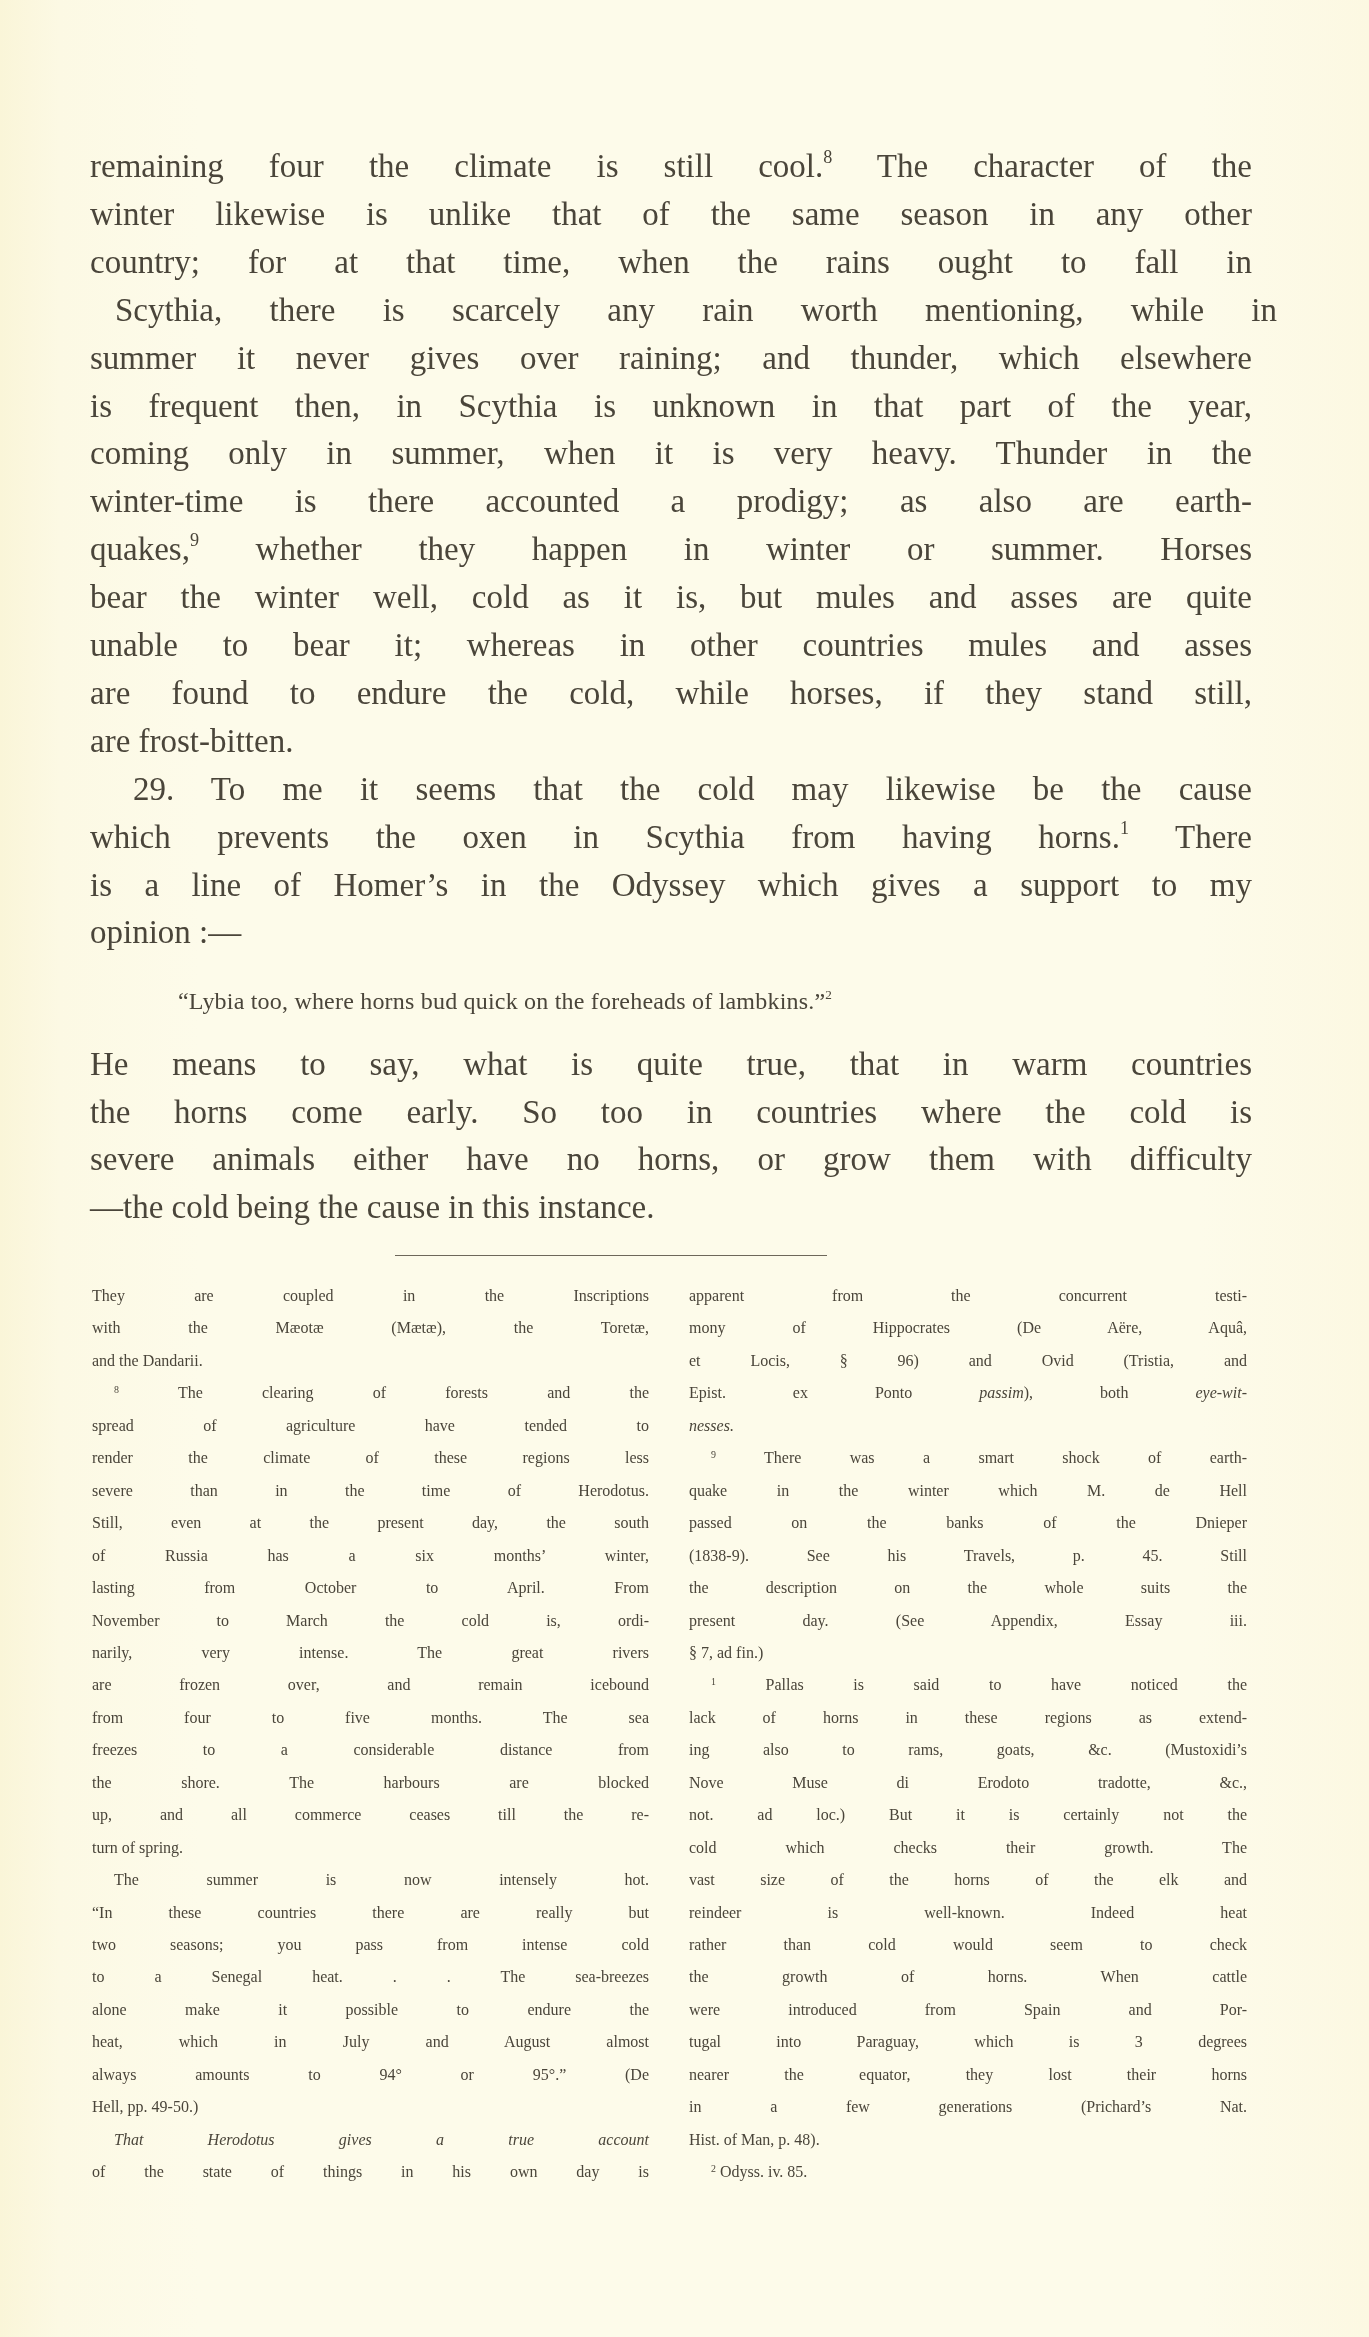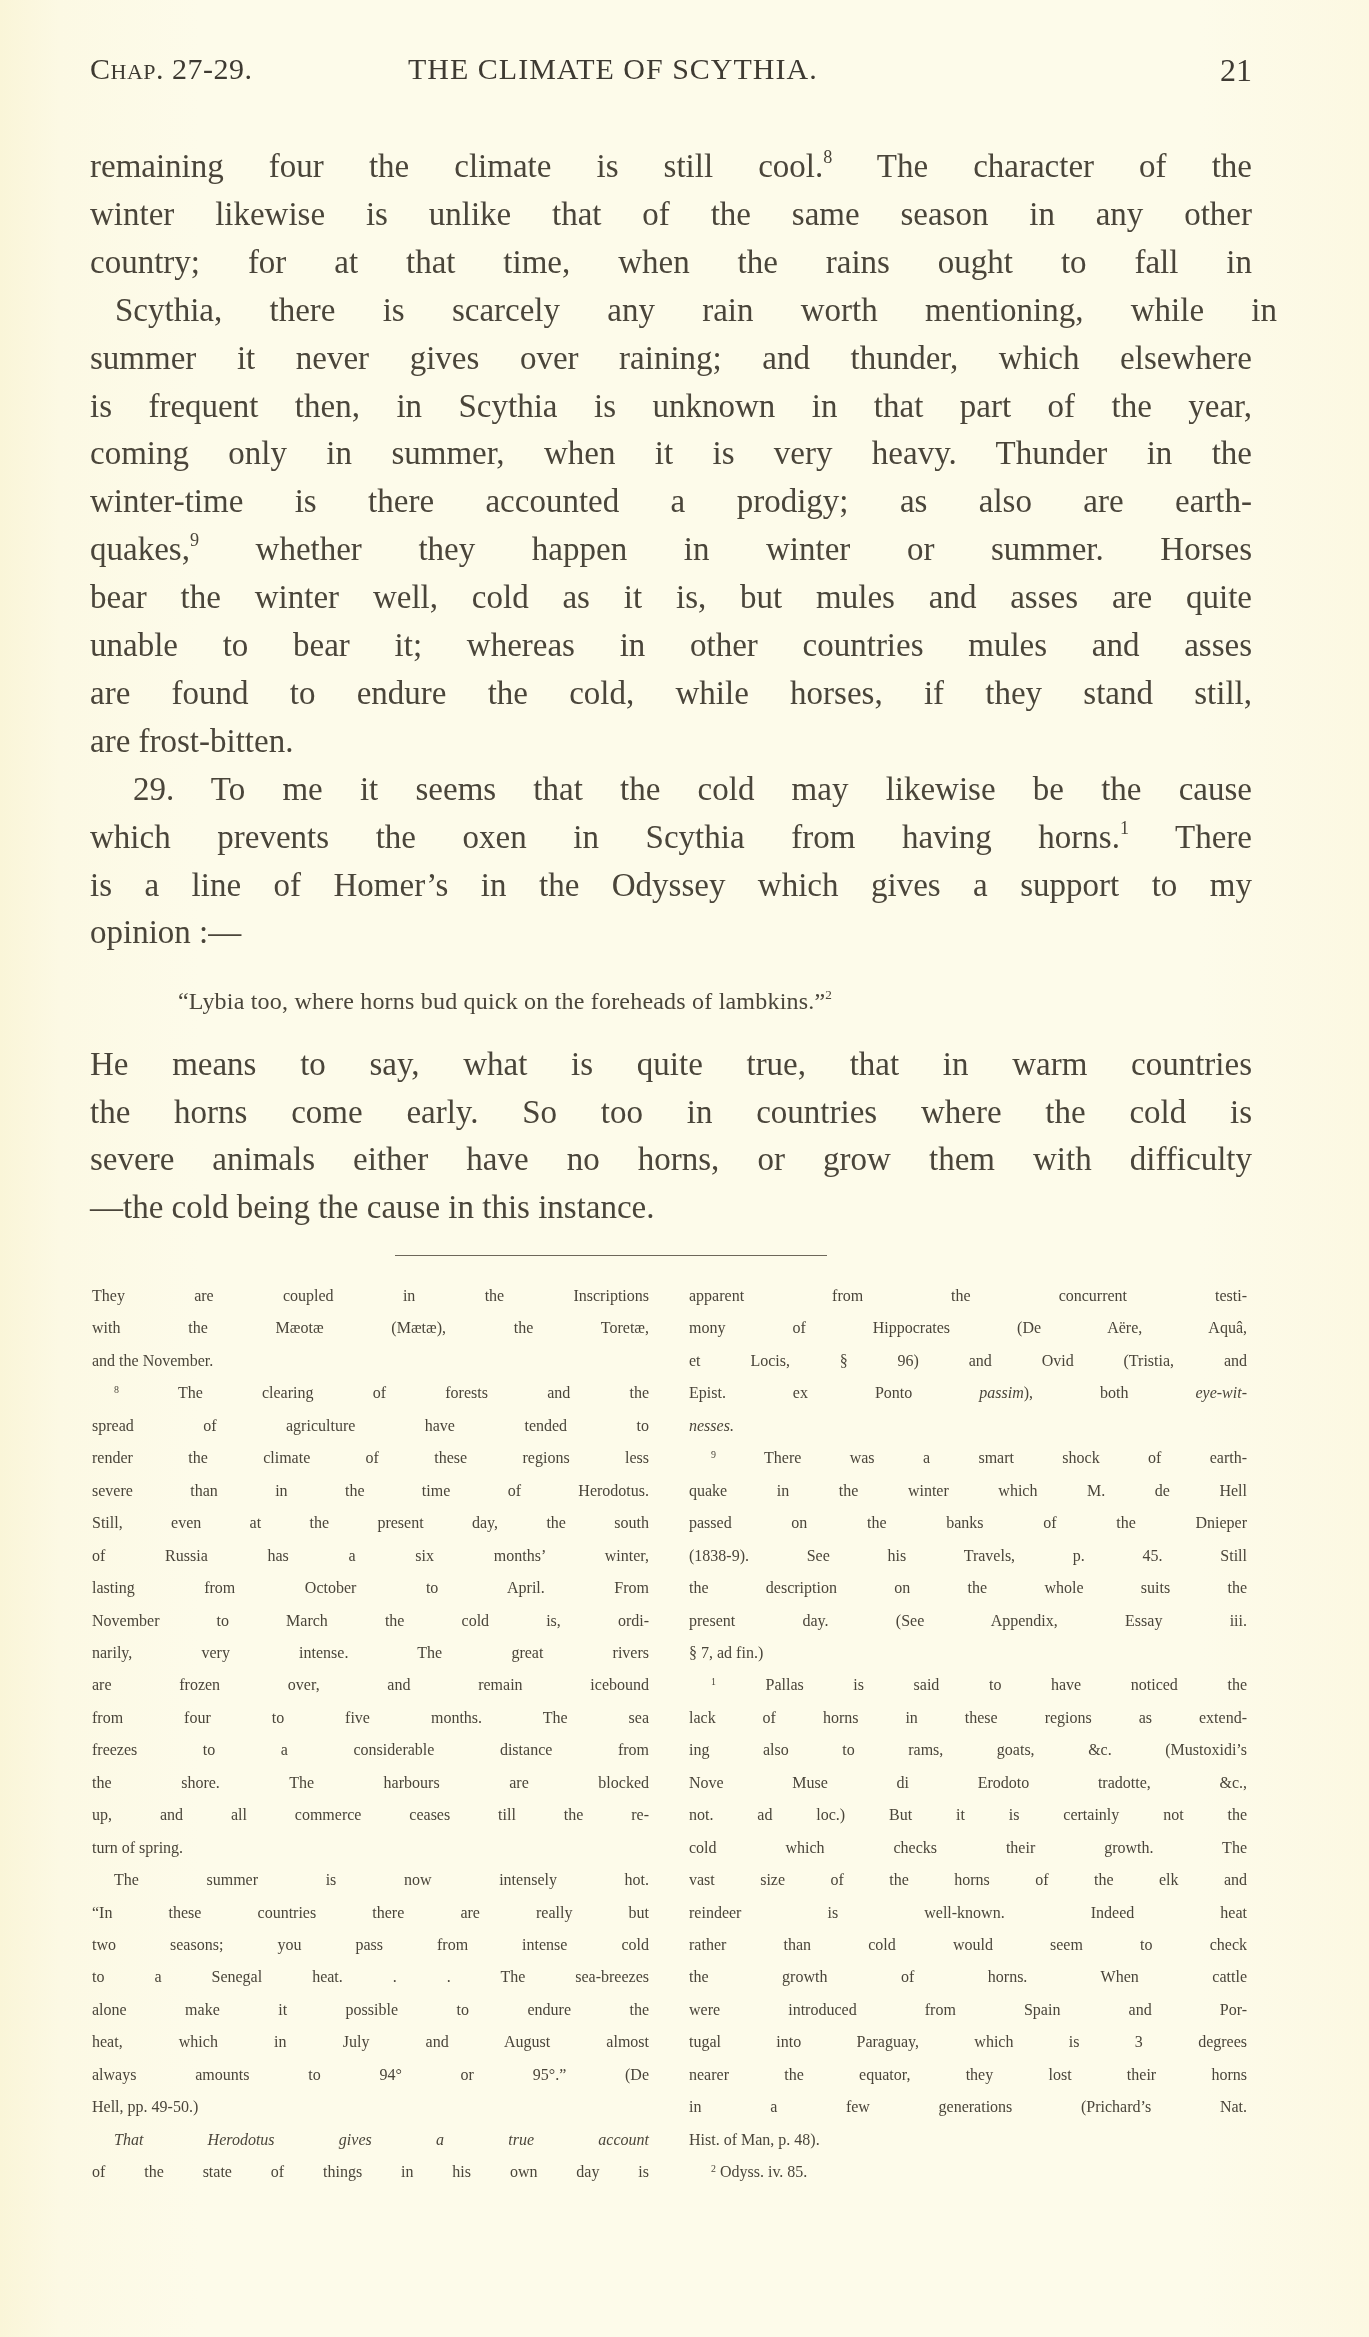--- a/index.html
+++ b/index.html
@@ -43,25 +43,20 @@
   .fn .line.indent { text-indent: 22px; }
   sup { font-size: 0.55em; vertical-align: 0.75em; line-height: 0; }
   .fn sup { font-size: 0.62em; vertical-align: 0.55em; }
   i { font-style: italic; }
 </style>
 </head>
 <body>
 
 <div class="page">
 
-  <div class="header">
-    <span class="chap"><span>C</span><span class="sc">HAP</span><span>. 27-29.</span></span>
-    <span class="title">THE CLIMATE OF SCYTHIA.</span>
-    <span class="pnum">21</span>
-  </div>
 
   <div class="main" id="main">
       <div class="line" style="top: 146px;"><span>remaining four the climate is still cool.</span><sup>8</sup><span>  The character of the</span></div>
       <div class="line" style="top: 193.9px;"><span>winter likewise is unlike that of the same season in any other</span></div>
       <div class="line" style="top: 241.8px;"><span>country; for at that time, when the rains ought to fall in</span></div>
       <div class="line" style="top: 289.7px; margin-left: 25px;"><span>Scythia, there is scarcely any rain worth mentioning, while in</span></div>
       <div class="line" style="top: 337.6px;"><span>summer it never gives over raining; and thunder, which elsewhere</span></div>
       <div class="line" style="top: 385.5px;"><span>is frequent then, in Scythia is unknown in that part of the year,</span></div>
       <div class="line" style="top: 433.4px;"><span>coming only in summer, when it is very heavy.  Thunder in the</span></div>
       <div class="line" style="top: 481.3px;"><span>winter-time is there accounted a prodigy; as also are earth-</span></div>
@@ -79,21 +74,21 @@
       <div class="line" style="top: 1091.5px;"><span>the horns come early.  So too in countries where the cold is</span></div>
       <div class="line" style="top: 1139px;"><span>severe animals either have no horns, or grow them with difficulty</span></div>
       <div class="line last" style="top: 1186.5px;"><span>—the cold being the cause in this instance.</span></div>
     </div>
 
   <div class="divider"></div>
 
   <div class="fn left" id="fn-left">
       <div class="line" style="top: 1282px;"><span>They are coupled in the Inscriptions</span></div>
       <div class="line" style="top: 1314.45px;"><span>with the Mæotæ (Mætæ), the Toretæ,</span></div>
-      <div class="line last" style="top: 1346.9px;"><span>and the November.</span></div>
+      <div class="line last" style="top: 1346.9px;"><span>and the Dandarii.</span></div>
       <div class="line indent" style="top: 1379.35px;"><sup>8</sup><span> The clearing of forests and the</span></div>
       <div class="line" style="top: 1411.8px;"><span>spread of agriculture have tended to</span></div>
       <div class="line" style="top: 1444.25px;"><span>render the climate of these regions less</span></div>
       <div class="line" style="top: 1476.7px;"><span>severe than in the time of Herodotus.</span></div>
       <div class="line" style="top: 1509.15px;"><span>Still, even at the present day, the south</span></div>
       <div class="line" style="top: 1541.6px;"><span>of Russia has a six months’ winter,</span></div>
       <div class="line" style="top: 1574.05px;"><span>lasting from October to April.  From</span></div>
       <div class="line" style="top: 1606.5px;"><span>November to March the cold is, ordi-</span></div>
       <div class="line" style="top: 1638.95px;"><span>narily, very intense.  The great rivers</span></div>
       <div class="line" style="top: 1671.4px;"><span>are frozen over, and remain icebound</span></div>

